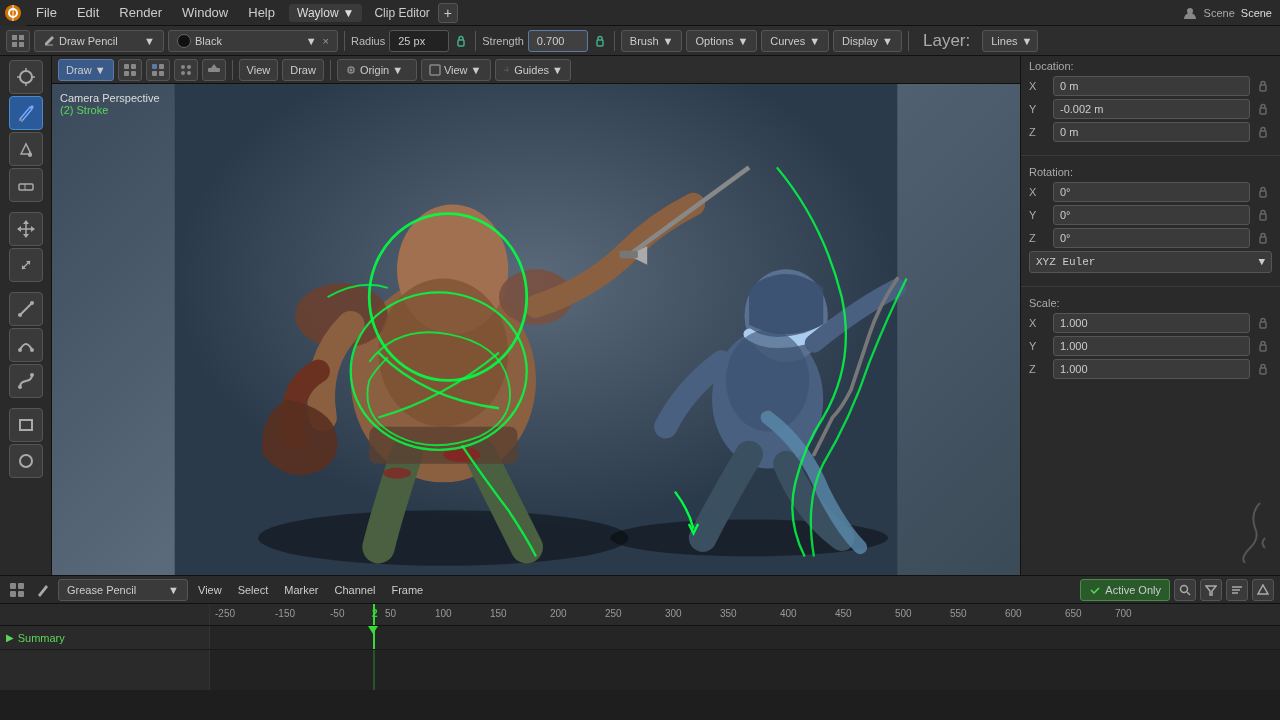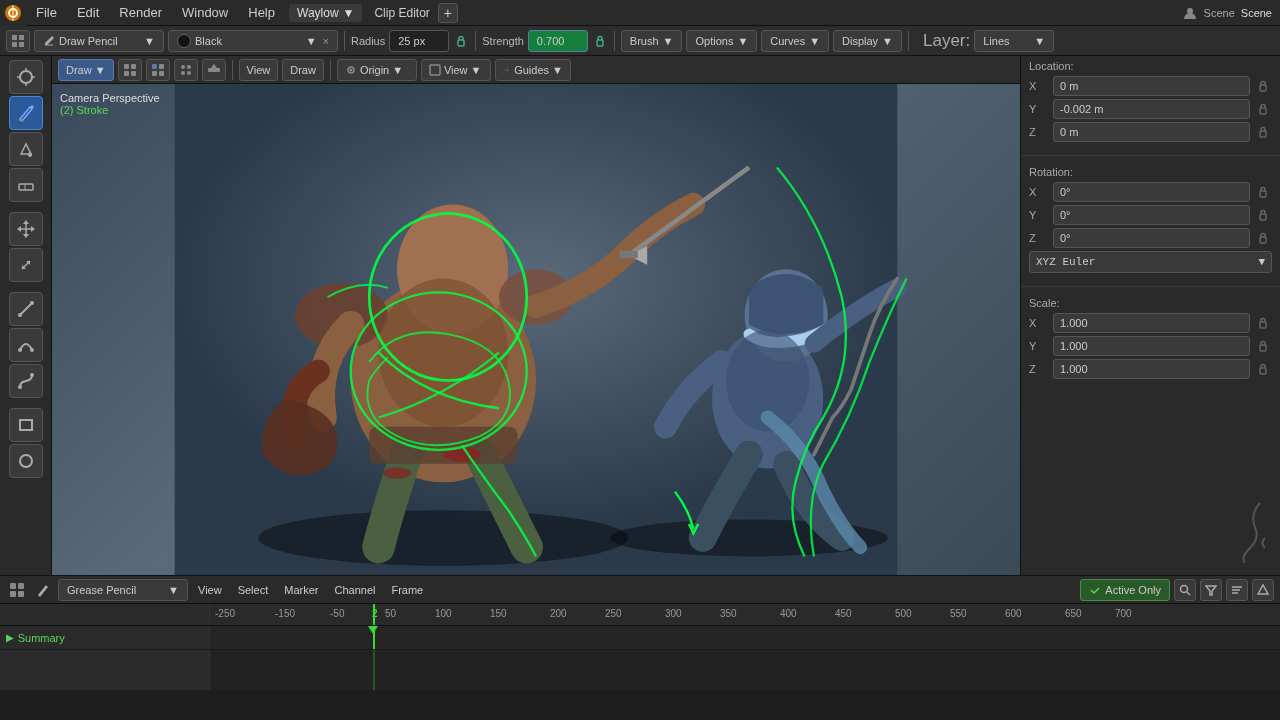--- a/index.html
+++ b/index.html
@@ -85,21 +85,21 @@
       color: #ccc;
       font-size: 11px;
       display: flex;
       align-items: center;
       gap: 4px;
       cursor: pointer;
       white-space: nowrap;
     }
     .toolbar-separator { width: 1px; height: 20px; background: #555; margin: 0 2px; }
     .toolbar-strength {
-      background: #15803d;
+      background: #404040;
       border-color: #5a7aaa;
     }
 
     
     .left-sidebar {
       position: absolute;
       top: 56px; left: 0;
       width: 52px;
       bottom: 145px;
       background: #2a2a2a;
@@ -461,21 +461,21 @@
   </div>
   <div class="toolbar-btn">
     <span>Display</span>
     <span>▼</span>
   </div>
 
   <div class="toolbar-separator"></div>
 
   <div class="layer-row">
     <span style="color:#aaa;font-size:17px;">Layer:</span>
-    <div class="toolbar-btn" style="width:80px;">
+    <div class="toolbar-btn" style="width:56px;margin-left:8px;">
       <span>Lines</span>
       <span style="margin-left:auto;">▼</span>
     </div>
   </div>
 </div>
 
 <div class="secondary-toolbar">
 
   <div class="sub-tb-btn" style="background:#3a5a8a;border-color:#5a7aaa;">
     <span>Draw</span>

